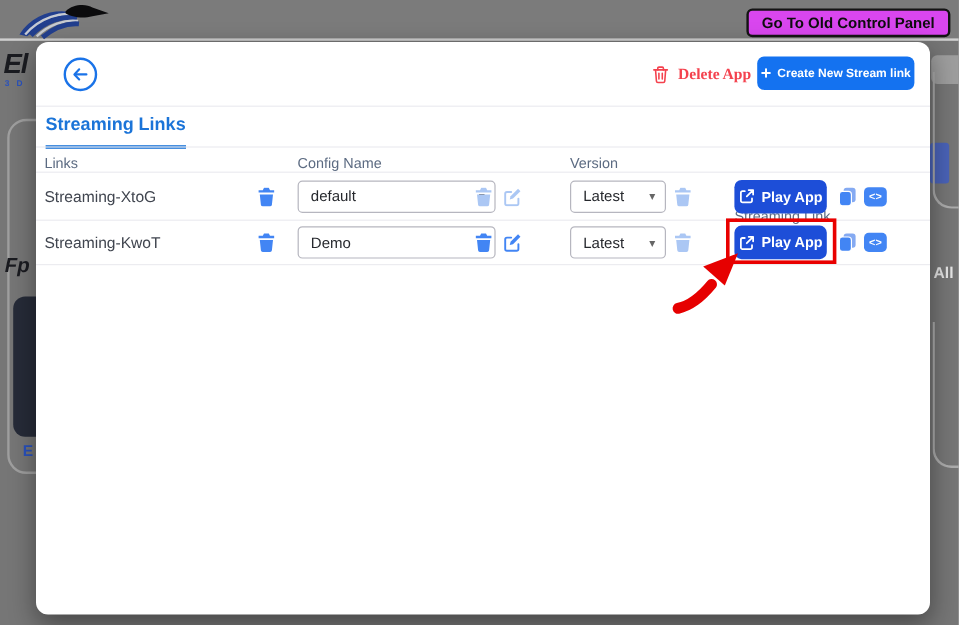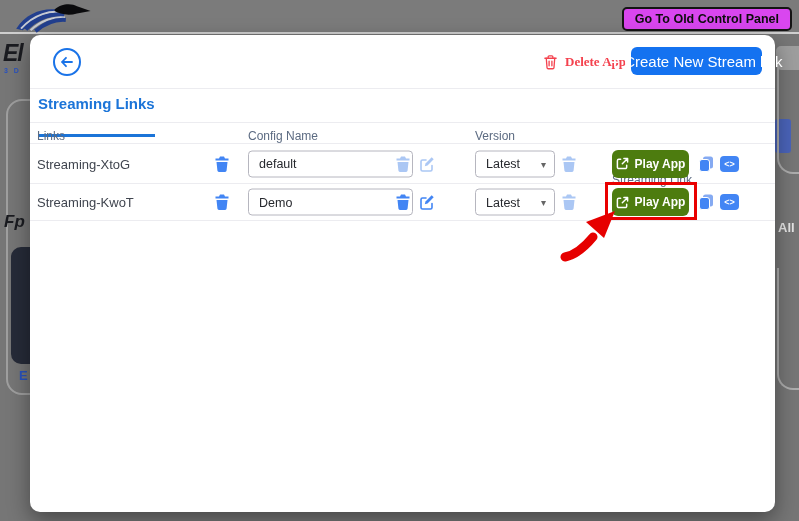--- a/index.html
+++ b/index.html
@@ -55,26 +55,26 @@
                  font-weight:bold; font-style:italic; color:#3f4045;
                  letter-spacing:0.5px; }
   .delete-app { position:absolute; left:513px; top:19px; display:flex;
                 align-items:center; gap:7px; cursor:pointer; }
   .delete-app span { font-size:13px; font-weight:bold; color:#f4424e;font-family:Liberation Serif, serif; }
   .create-btn { position:absolute; left:601px; top:12px; width:131px; height:28px;
                 background:#1472f0; border:none; border-radius:6px; color:#fff;
                 display:flex; align-items:center; justify-content:center; gap:5px;
                 cursor:pointer; }
   .create-btn .plus { font-size:15px; font-weight:bold; line-height:1; }
-  .create-btn .lbl { font-size:15px; font-weight:normal; white-space:nowrap; }
+  .create-btn .lbl { font-size:10px; font-weight:bold; white-space:nowrap; }
   .hdiv { position:absolute; left:0; width:745px; height:1px; background:#ececf0; }
   .div-header { top:53px; } .div-tabs { top:87px; } .div-thead { top:108px; }
   .div-r1 { top:148px; } .div-r2 { top:185px; }
   .tabs { position:absolute; left:8px; top:60px; display:flex; gap:26px; }
-  .tab { font-size:15px; font-weight:bold; cursor:pointer; padding-bottom:22px; }
+  .tab { font-size:15px; font-weight:bold; cursor:pointer; padding-bottom:9px; }
   .tab-active { color:#1b74d8; border-bottom:3px solid #1b74d8; }
   .tab-inactive { color:#b9c1da; }
   .th { position:absolute; top:94px; font-size:12px; color:#5c6b82; }
   .th-name { left:7px; } .th-config { left:218px; }
   .th-version { left:445px; } .th-stream { left:582px;margin-top:44px; }
   .trow { position:absolute; left:0; width:745px; }
   .trow-1 { top:109px; height:39px; } .trow-2 { top:149px; height:36px; }
   .cell-name { position:absolute; left:7px; top:50%; transform:translateY(-50%);
                font-size:13px; color:#40454f; }
   .ricon { position:absolute; top:50%; transform:translateY(-50%); cursor:pointer;
@@ -82,21 +82,21 @@
   .pos-trash-a { left:185px; } .pos-trash-b { left:366px; } .pos-edit { left:389px; }
   .pos-trash-c { left:532px; } .pos-copy { left:668px; } .pos-code { left:690px; }
   .ic-blue { color:#4285f4; } .ic-faded { color:#abc7f4; }
   .select { position:absolute; top:50%; transform:translateY(-50%); height:27px;
             border:1px solid #b6b6bf; border-radius:4px; background:#fff;
             display:flex; align-items:center; padding-left:10px; cursor:pointer; }
   .sel-config { left:218px; width:165px; } .sel-version { left:445px; width:80px; }
   .select .val { font-size:12.5px; color:#26282d; }
   .select .caret { position:absolute; right:8px; font-size:10px; color:#666; }
   .play-btn { position:absolute; left:582px; top:50%; transform:translateY(-50%);
-              width:77px; height:28px; background:#4d7c0f; border:none; border-radius:6px;
+              width:77px; height:28px; background:#1d4ed8; border:none; border-radius:6px;
               color:#fff; display:flex; align-items:center; justify-content:center;
               gap:6px; cursor:pointer; }
   .play-btn .lbl { font-size:12px; font-weight:bold; }
   .code-box { width:19px; height:16px; background:#4285f4; border-radius:4px;
               color:#fff; font-size:9px; font-weight:bold; display:flex;
               align-items:center; justify-content:center; letter-spacing:0; }
   
   .red-box { position:absolute; left:575px; top:147px; width:92px; height:38px;
              border:3px solid #e90000; z-index:6; pointer-events:none; }
   .red-arrow { position:absolute; left:523px; top:166px; z-index:6; pointer-events:none; }

